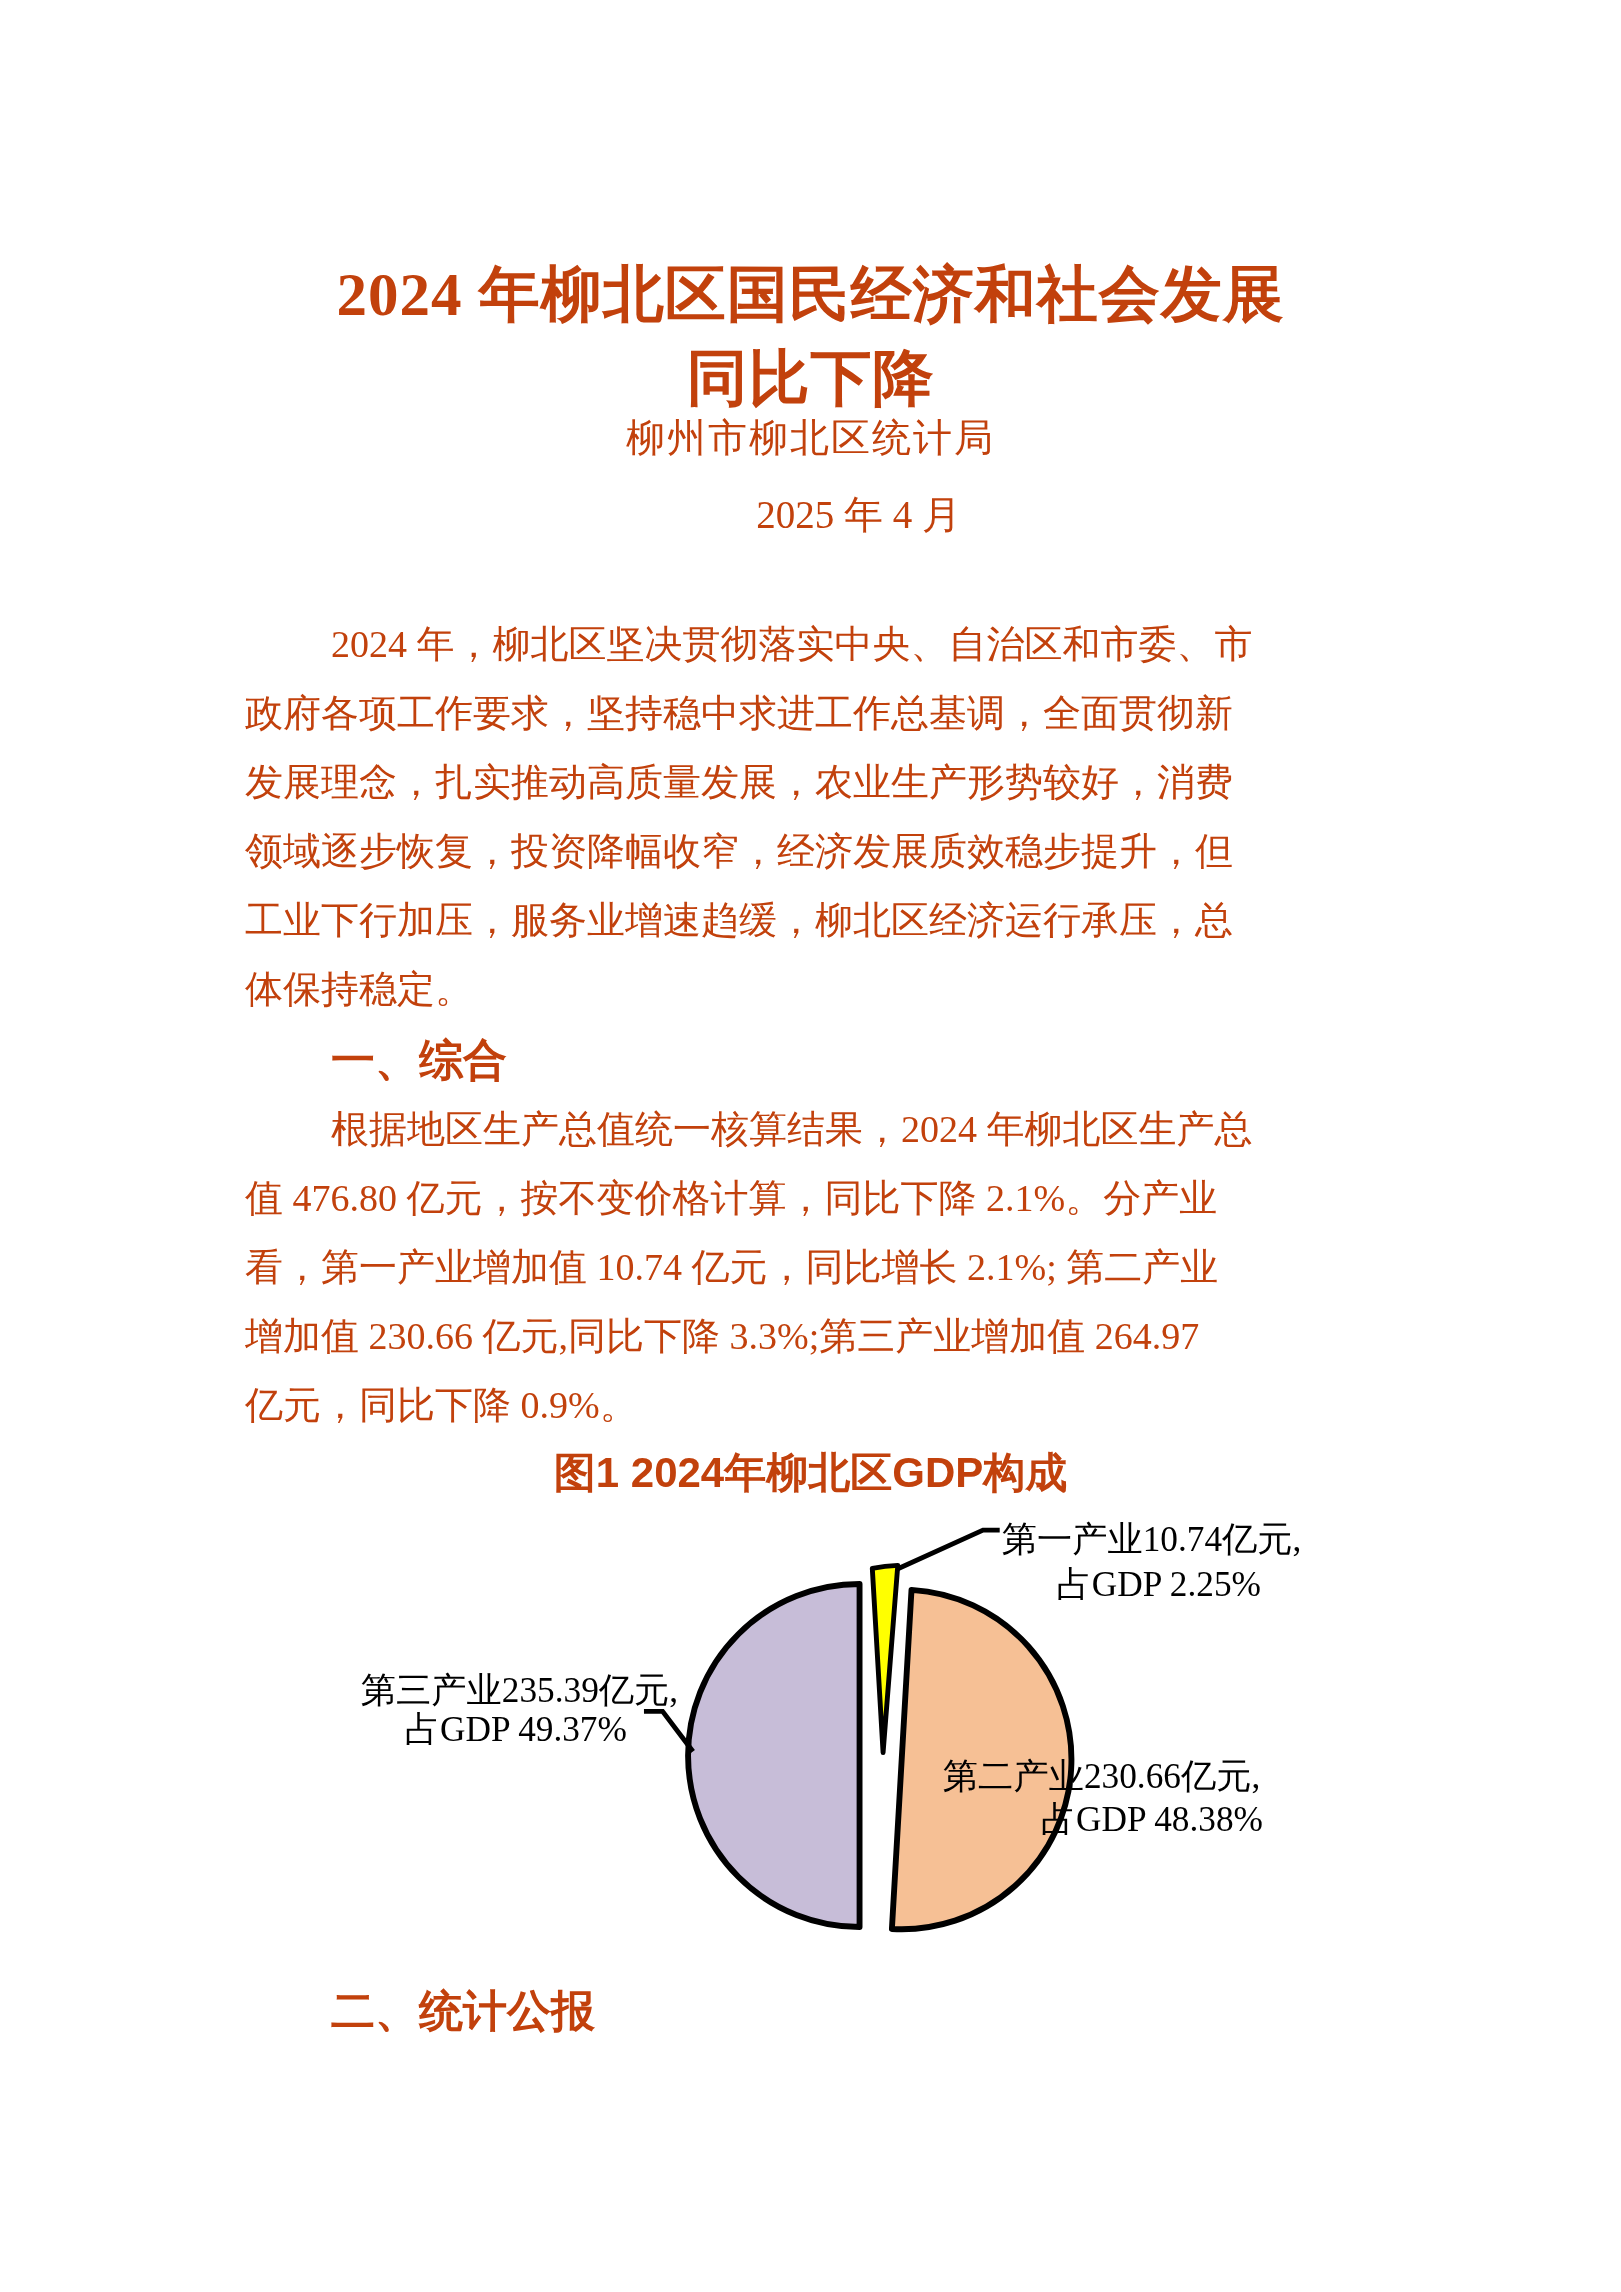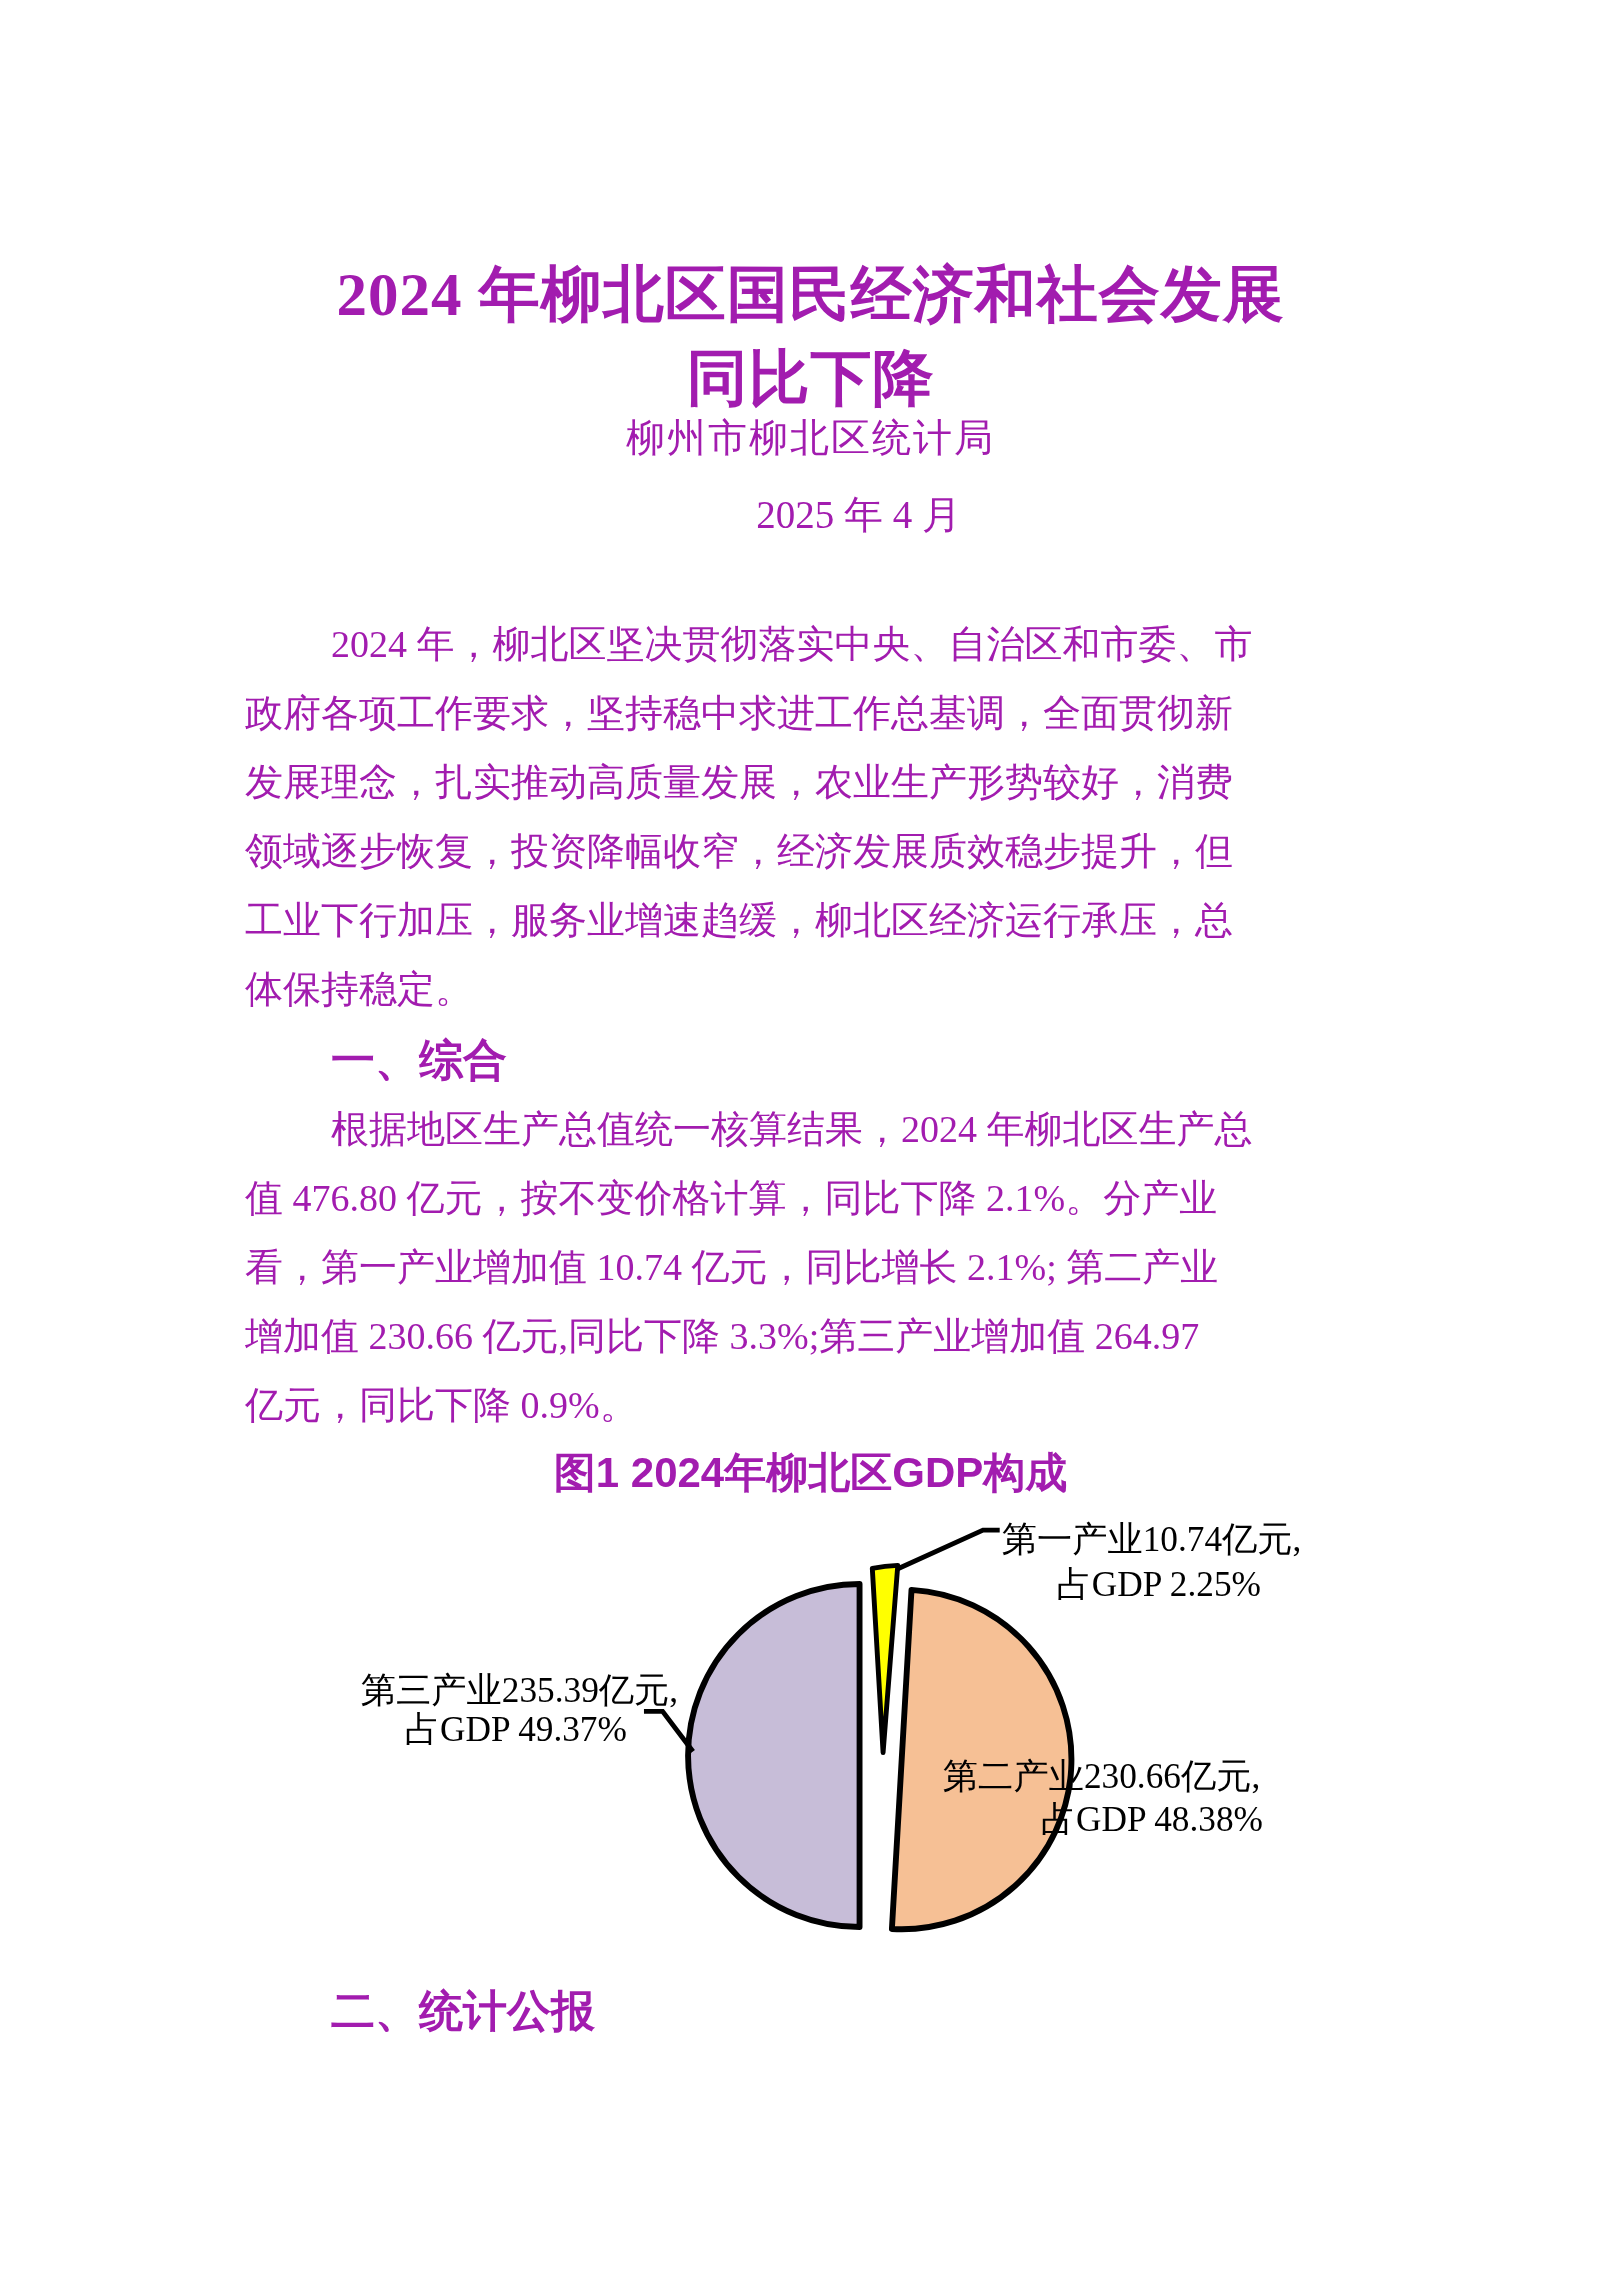--- a/index.html
+++ b/index.html
@@ -2,21 +2,21 @@
 <html><head>
 <meta charset="utf-8">
 <style>
   html,body{margin:0;padding:0;background:#888;}
   .page{
     position:relative;
     width:1621px;height:2293px;
     margin:0 auto;
     background:#ffffff;
     font-family:"Liberation Serif","DejaVu Serif",serif;
-    color:#a21caf;
+    color:#c2410c;
     overflow:hidden;
   }
   .doc-title{
     position:absolute;left:0;top:253px;width:1621px;
     text-align:center;
     font-size:61px;font-weight:bold;letter-spacing:1px;
     line-height:84px;
   }
   .byline{
     position:absolute;left:0;width:1621px;

